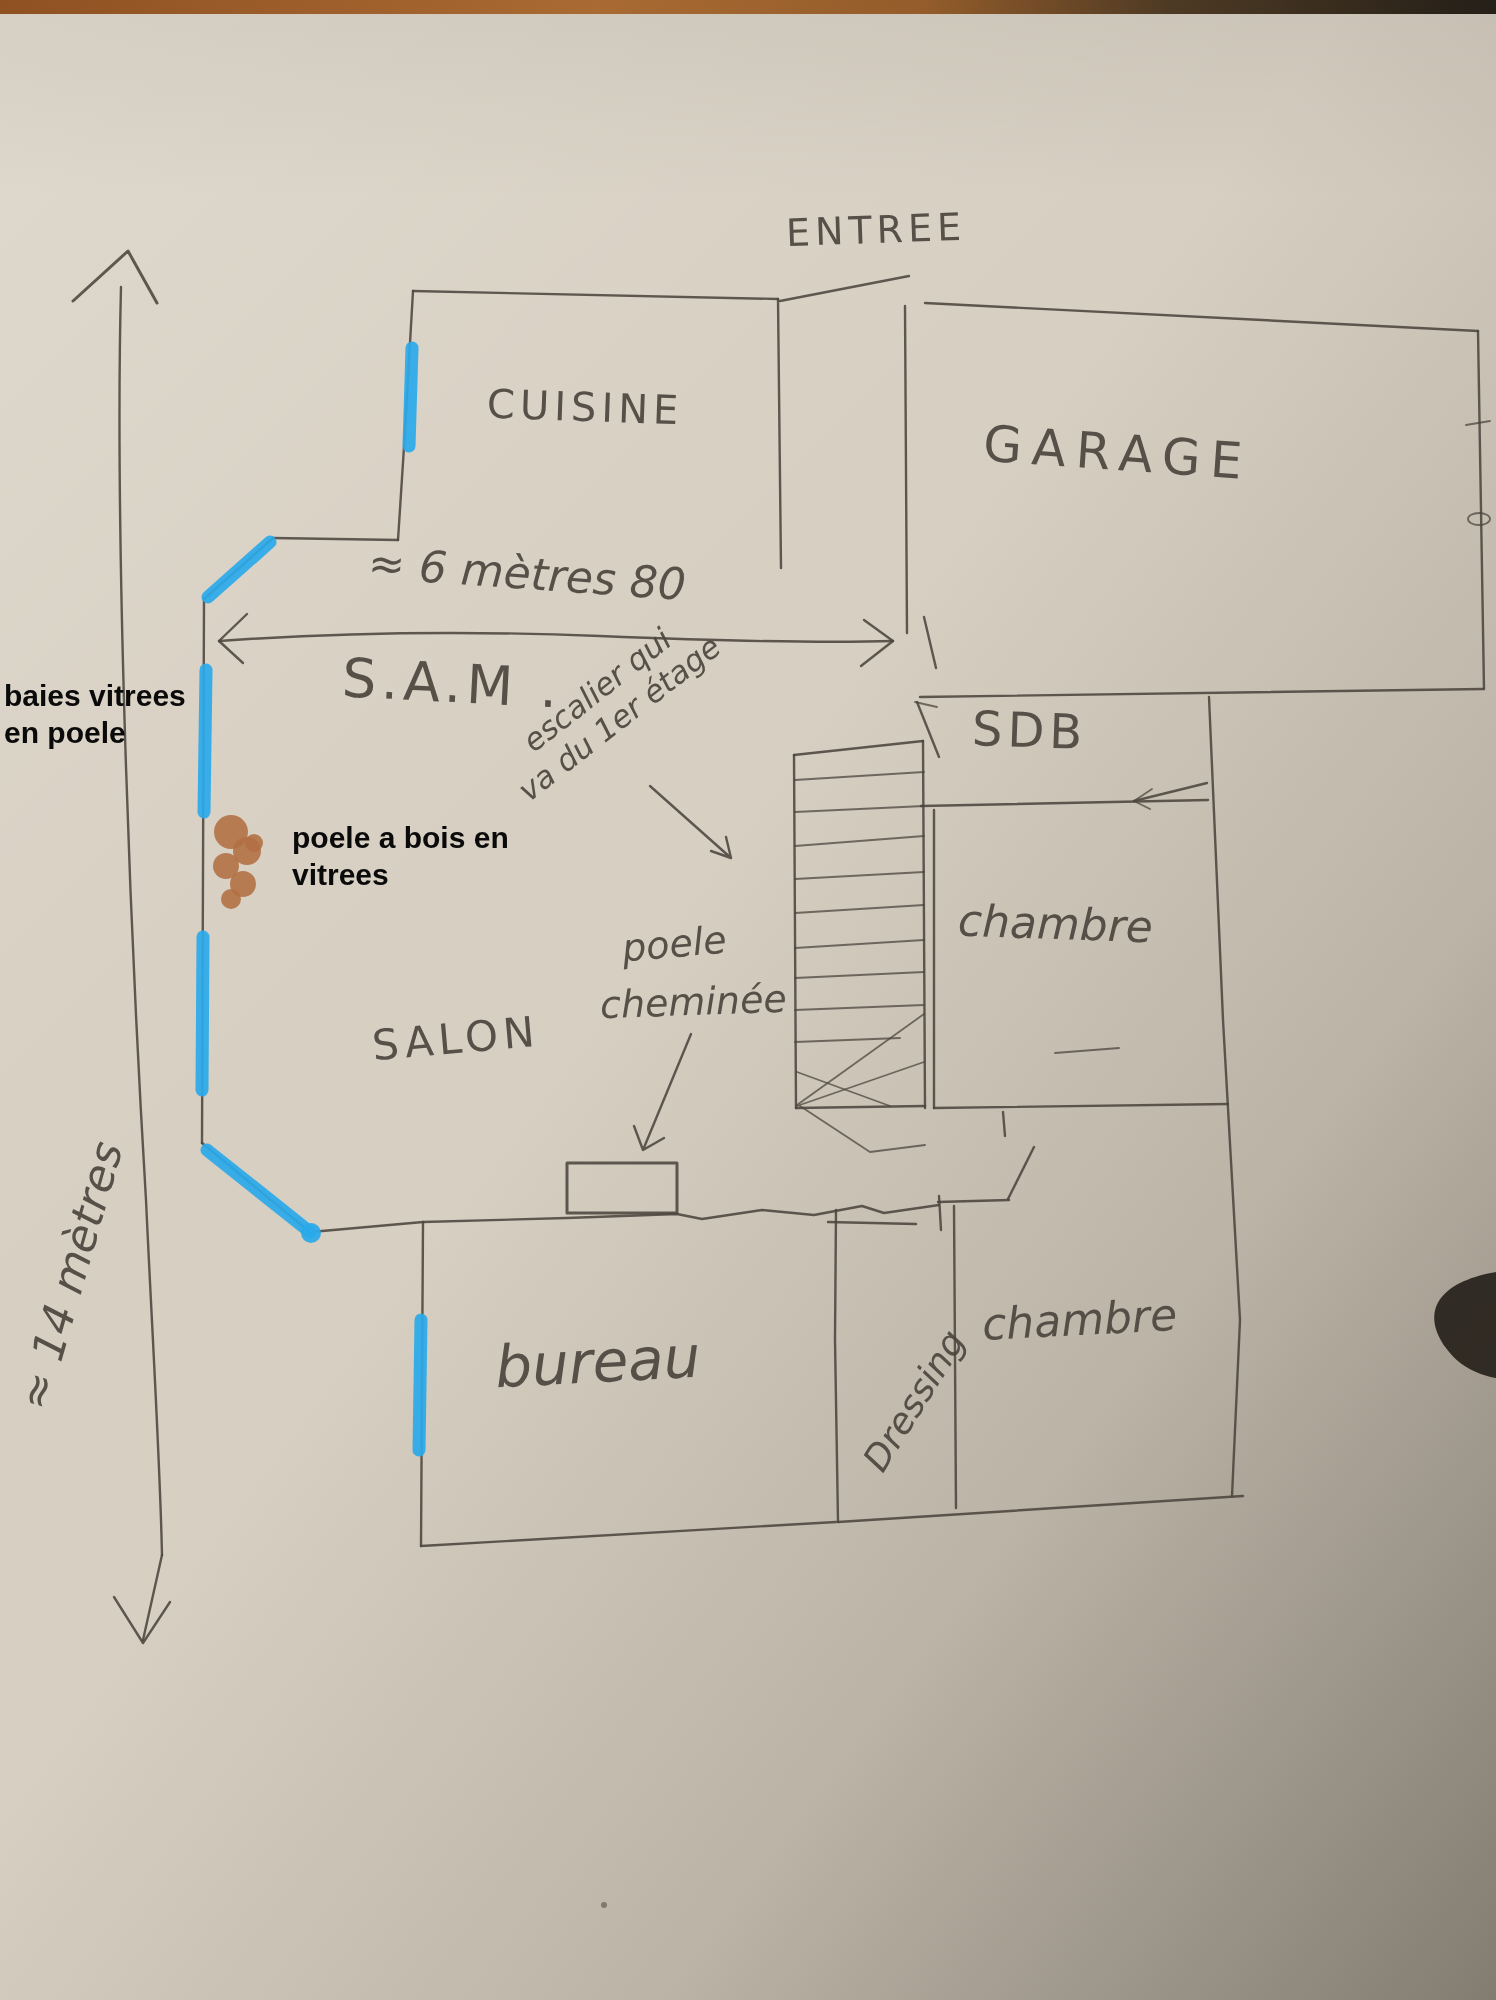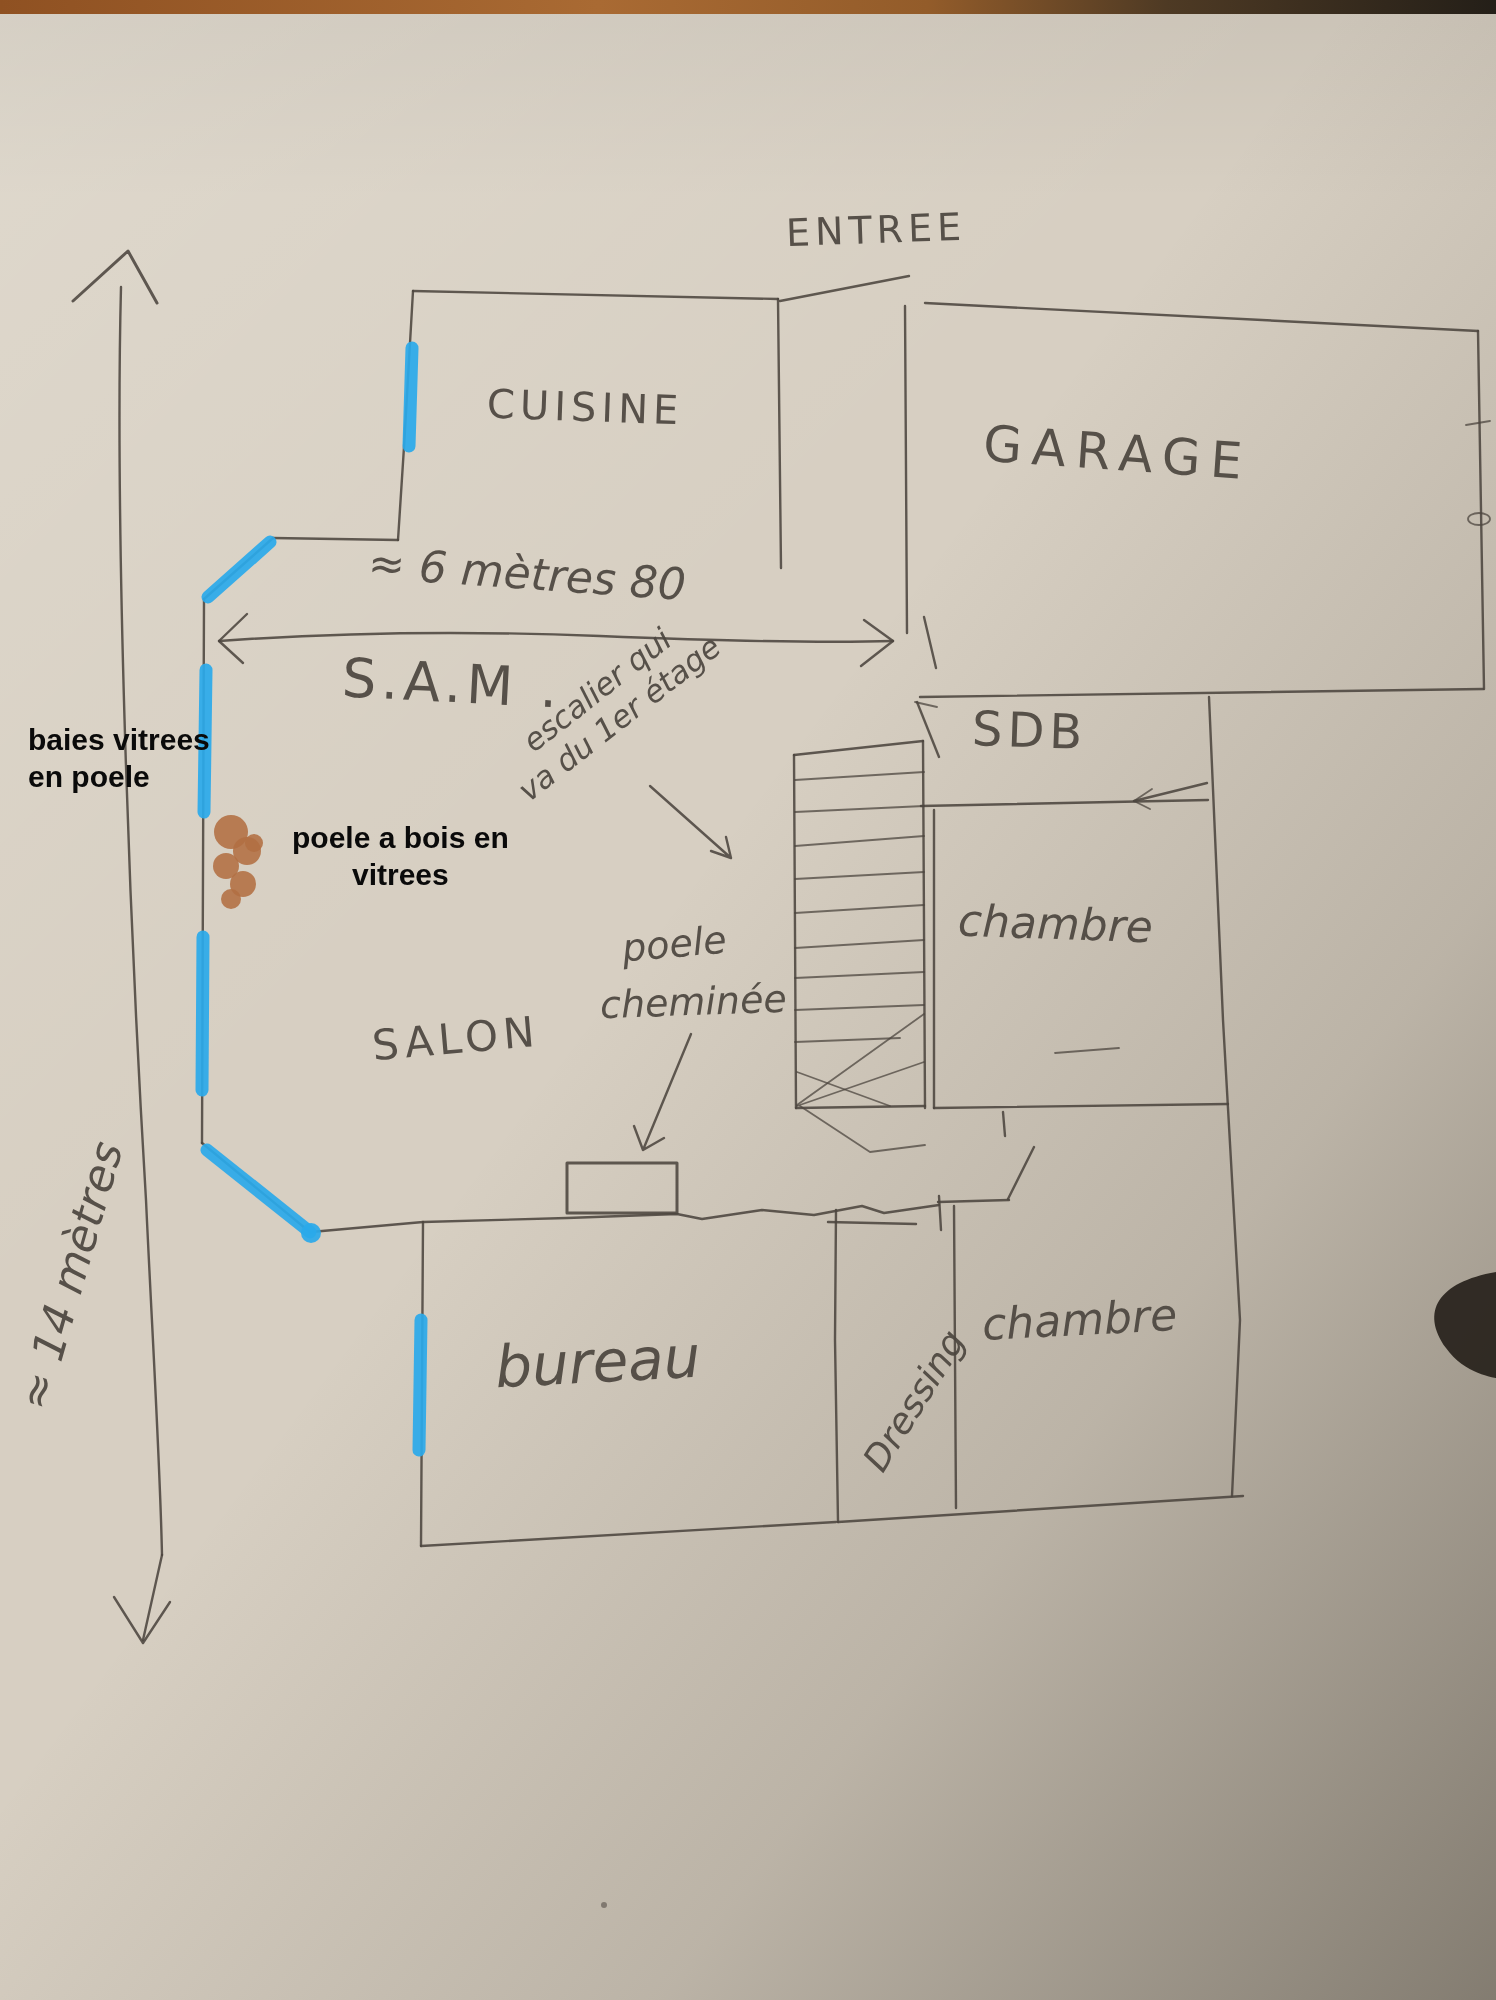--- a/index.html
+++ b/index.html
@@ -190,22 +190,22 @@
     <div>va du 1er étage</div>
   </div>
 
   <div class="label hand-script" style="left:622px;top:922px;font-size:38px;transform:rotate(-5deg);">poele</div>
   <div class="label hand-script" style="left:600px;top:980px;font-size:38px;transform:rotate(-2deg);">cheminée</div>
 
   <div class="label hand-script" style="left:368px;top:548px;font-size:44px;transform:rotate(4deg);">≈ 6 mètres 80</div>
 
   <div class="label hand-script" style="left:-140px;top:1250px;width:420px;text-align:center;font-size:44px;transform:rotate(-74deg);">≈ 14 mètres</div>
 
-  <div class="annotation" style="left:28px;top:678px;margin-top:44px;">
+  <div class="annotation" style="left:4px;top:678px;">
     <div>baies vitrees</div>
     <div>en poele</div>
   </div>
 
-  <div class="annotation" style="left:292px;top:820px;text-align:center;">
+  <div class="annotation" style="left:292px;top:820px;">
     <div>poele a bois en</div>
     <div>vitrees</div>
   </div>
 </div>
 
 </body></html>

